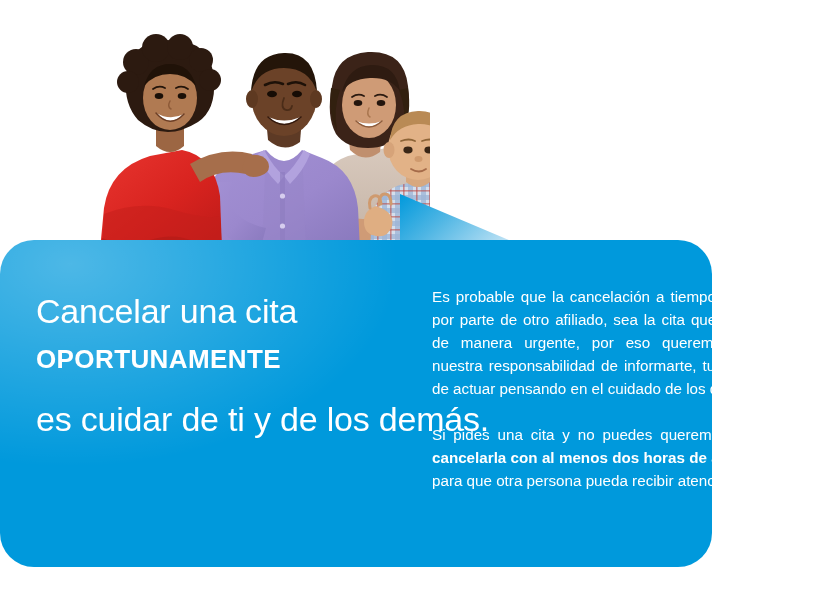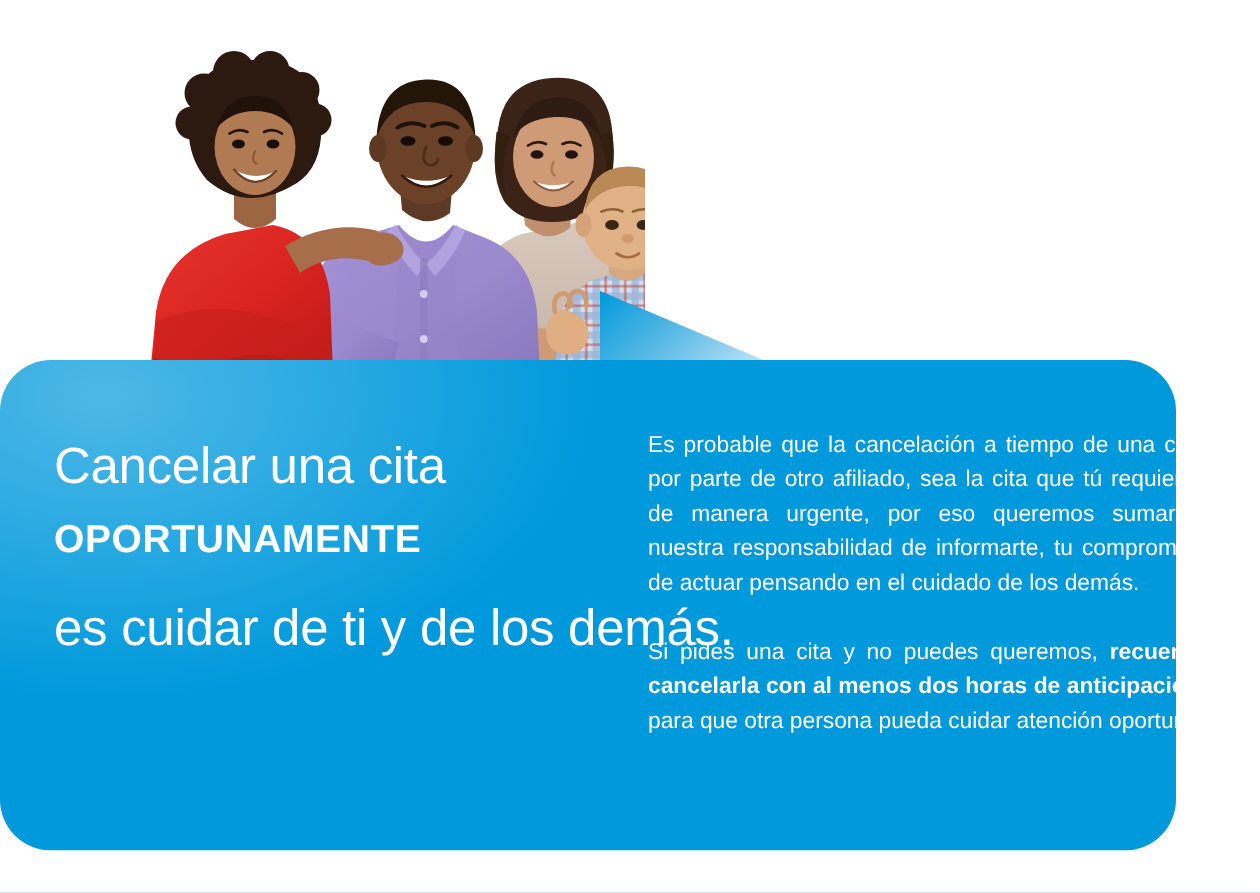--- a/index.html
+++ b/index.html
@@ -38,21 +38,21 @@
     height: 62px;
     z-index: 2;
   }
   #flag svg { display: block; width: 130px; height: 62px; }
 
   
   #blue-panel {
     position: absolute;
     left: 0px;
     top: 240px;
-    width: 784px;
+    width: 712px;
     height: 327px;
     border-radius: 34px;
     background:
       radial-gradient(ellipse 420px 260px at 70px 24px,
         rgba(255,255,255,0.30) 0%,
         rgba(255,255,255,0.22) 22%,
         rgba(255,255,255,0.10) 52%,
         rgba(255,255,255,0.00) 78%),
       #0099DC;
     z-index: 3;
@@ -301,17 +301,17 @@
   <div id="blue-panel">
 
     <div id="headline">
       <div class="hl-line1">Cancelar una cita</div>
       <div class="hl-line2">OPORTUNAMENTE</div>
       <div class="hl-line3">es cuidar de ti y de los demás.</div>
     </div>
 
     <div id="body-col">
       <p>Es probable que la cancelación a tiempo de una cita, por parte de otro afiliado, sea la cita que tú requieres de manera urgente, por eso queremos sumar a nuestra responsabilidad de informarte, tu compromiso de actuar pensando en el cuidado de los demás.</p>
-      <p class="para-gap"><span>Si pides una cita y no puedes queremos, </span><b>recuerda cancelarla con al menos dos horas de anticipación,</b><span> para que otra persona pueda cuidar atención oportuna.</span></p>
+      <p class="para-gap"><span>Si pides una cita y no puedes queremos, </span><b>recuerda cancelarla con al menos dos horas de anticipación,</b><span> para que otra persona pueda recibir atención cuidado.</span></p>
     </div>
 
   </div>
 </div>
 
 </body></html>

